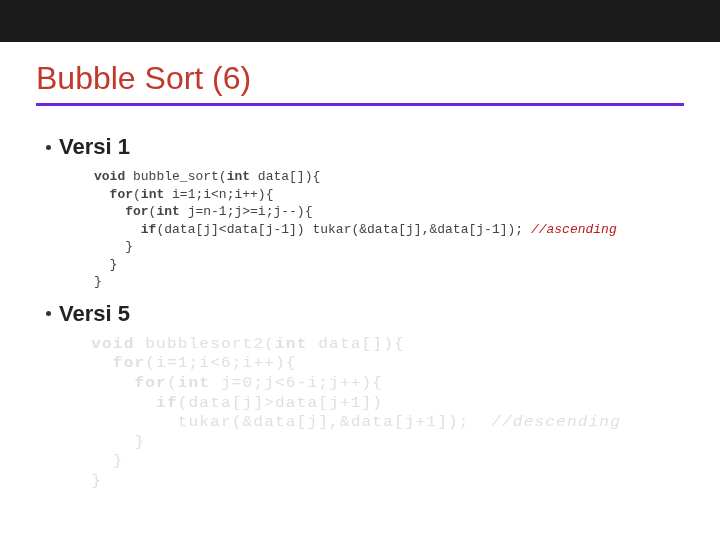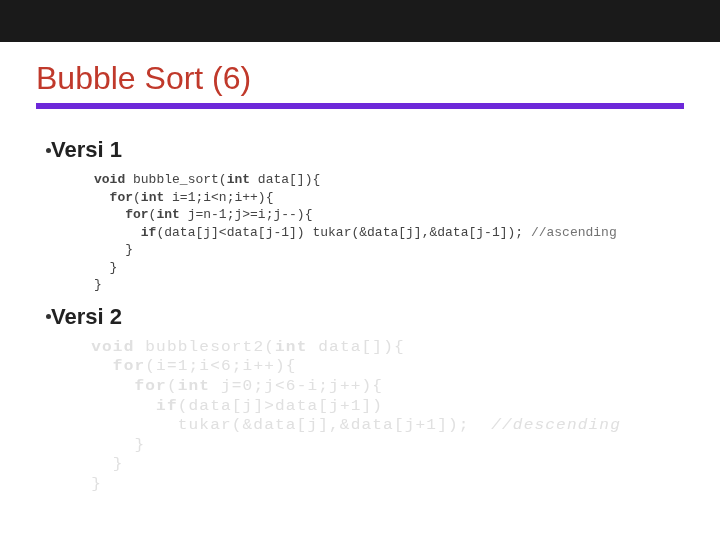--- a/index.html
+++ b/index.html
@@ -15,27 +15,28 @@
     height: 42px;
     background: #1a1a1a;
   }
   .content {
     padding: 18px 36px 0 36px;
   }
   .title {
     font-size: 32px;
     color: #c0392b;
     font-weight: 400;
-    border-bottom: 6px solid #6d28d9;
+    border-bottom: 3px solid #6d28d9;
     padding-bottom: 6px;
     margin-bottom: 28px;
   }
   .bullet-row {
     display: flex;
     align-items: center;
+    gap: 8px;
     margin-bottom: 8px;
     padding-left: 10px;
     margin-top: 7px;
   }
   .bullet {
     width: 5px;
     height: 5px;
     background: #333;
     border-radius: 50%;
     flex-shrink: 0;
@@ -47,21 +48,21 @@
   }
   .code-block {
     font-family: "Courier New", Courier, monospace;
     font-size: 13px;
     color: #444;
     padding-left: 58px;
     line-height: 1.35;
     margin-bottom: 10px;
   }
   .code-block .kw { font-weight: bold; }
-  .code-block .comment { color: #737373; }
+  .code-block .comment { font-style: italic; color: #b91c1c; }
   .code-line { white-space: pre; }
   .code-block2 {
     font-family: "Courier New", Courier, monospace;
     font-size: 14px;
     color: #e0e0e0;
     padding-left: 48px;
     line-height: 1.4;
     letter-spacing: 1px;
     transform: scaleX(1.15);
     transform-origin: left center;
@@ -89,21 +90,21 @@
     <div class="code-line"><span class="kw">  for</span><span>(</span><span class="kw">int</span><span> i=1;i&lt;n;i++){</span></div>
     <div class="code-line"><span class="kw">    for</span><span>(</span><span class="kw">int</span><span> j=n-1;j&gt;=i;j--){</span></div>
     <div class="code-line"><span class="kw">      if</span><span>(data[j]&lt;data[j-1]) tukar(&amp;data[j],&amp;data[j-1]); </span><span class="comment">//ascending</span></div>
     <div class="code-line">    }</div>
     <div class="code-line">  }</div>
     <div class="code-line">}</div>
   </div>
 
   <div class="bullet-row">
     <span class="bullet"></span>
-    <span class="bullet-text">Versi 2</span>
+    <span class="bullet-text">Versi 5</span>
   </div>
 
   <div class="code-block2">
     <div class="code-line"><span class="kw">void</span><span> bubblesort2(</span><span class="kw">int</span><span> data[]){</span></div>
     <div class="code-line"><span class="kw">  for</span><span>(i=1;i&lt;6;i++){</span></div>
     <div class="code-line"><span class="kw">    for</span><span>(</span><span class="kw">int</span><span> j=0;j&lt;6-i;j++){</span></div>
     <div class="code-line"><span class="kw">      if</span><span>(data[j]&gt;data[j+1])</span></div>
     <div class="code-line"><span>        tukar(&amp;data[j],&amp;data[j+1]);  </span><span class="comment">//descending</span></div>
     <div class="code-line">    }</div>
     <div class="code-line">  }</div>

